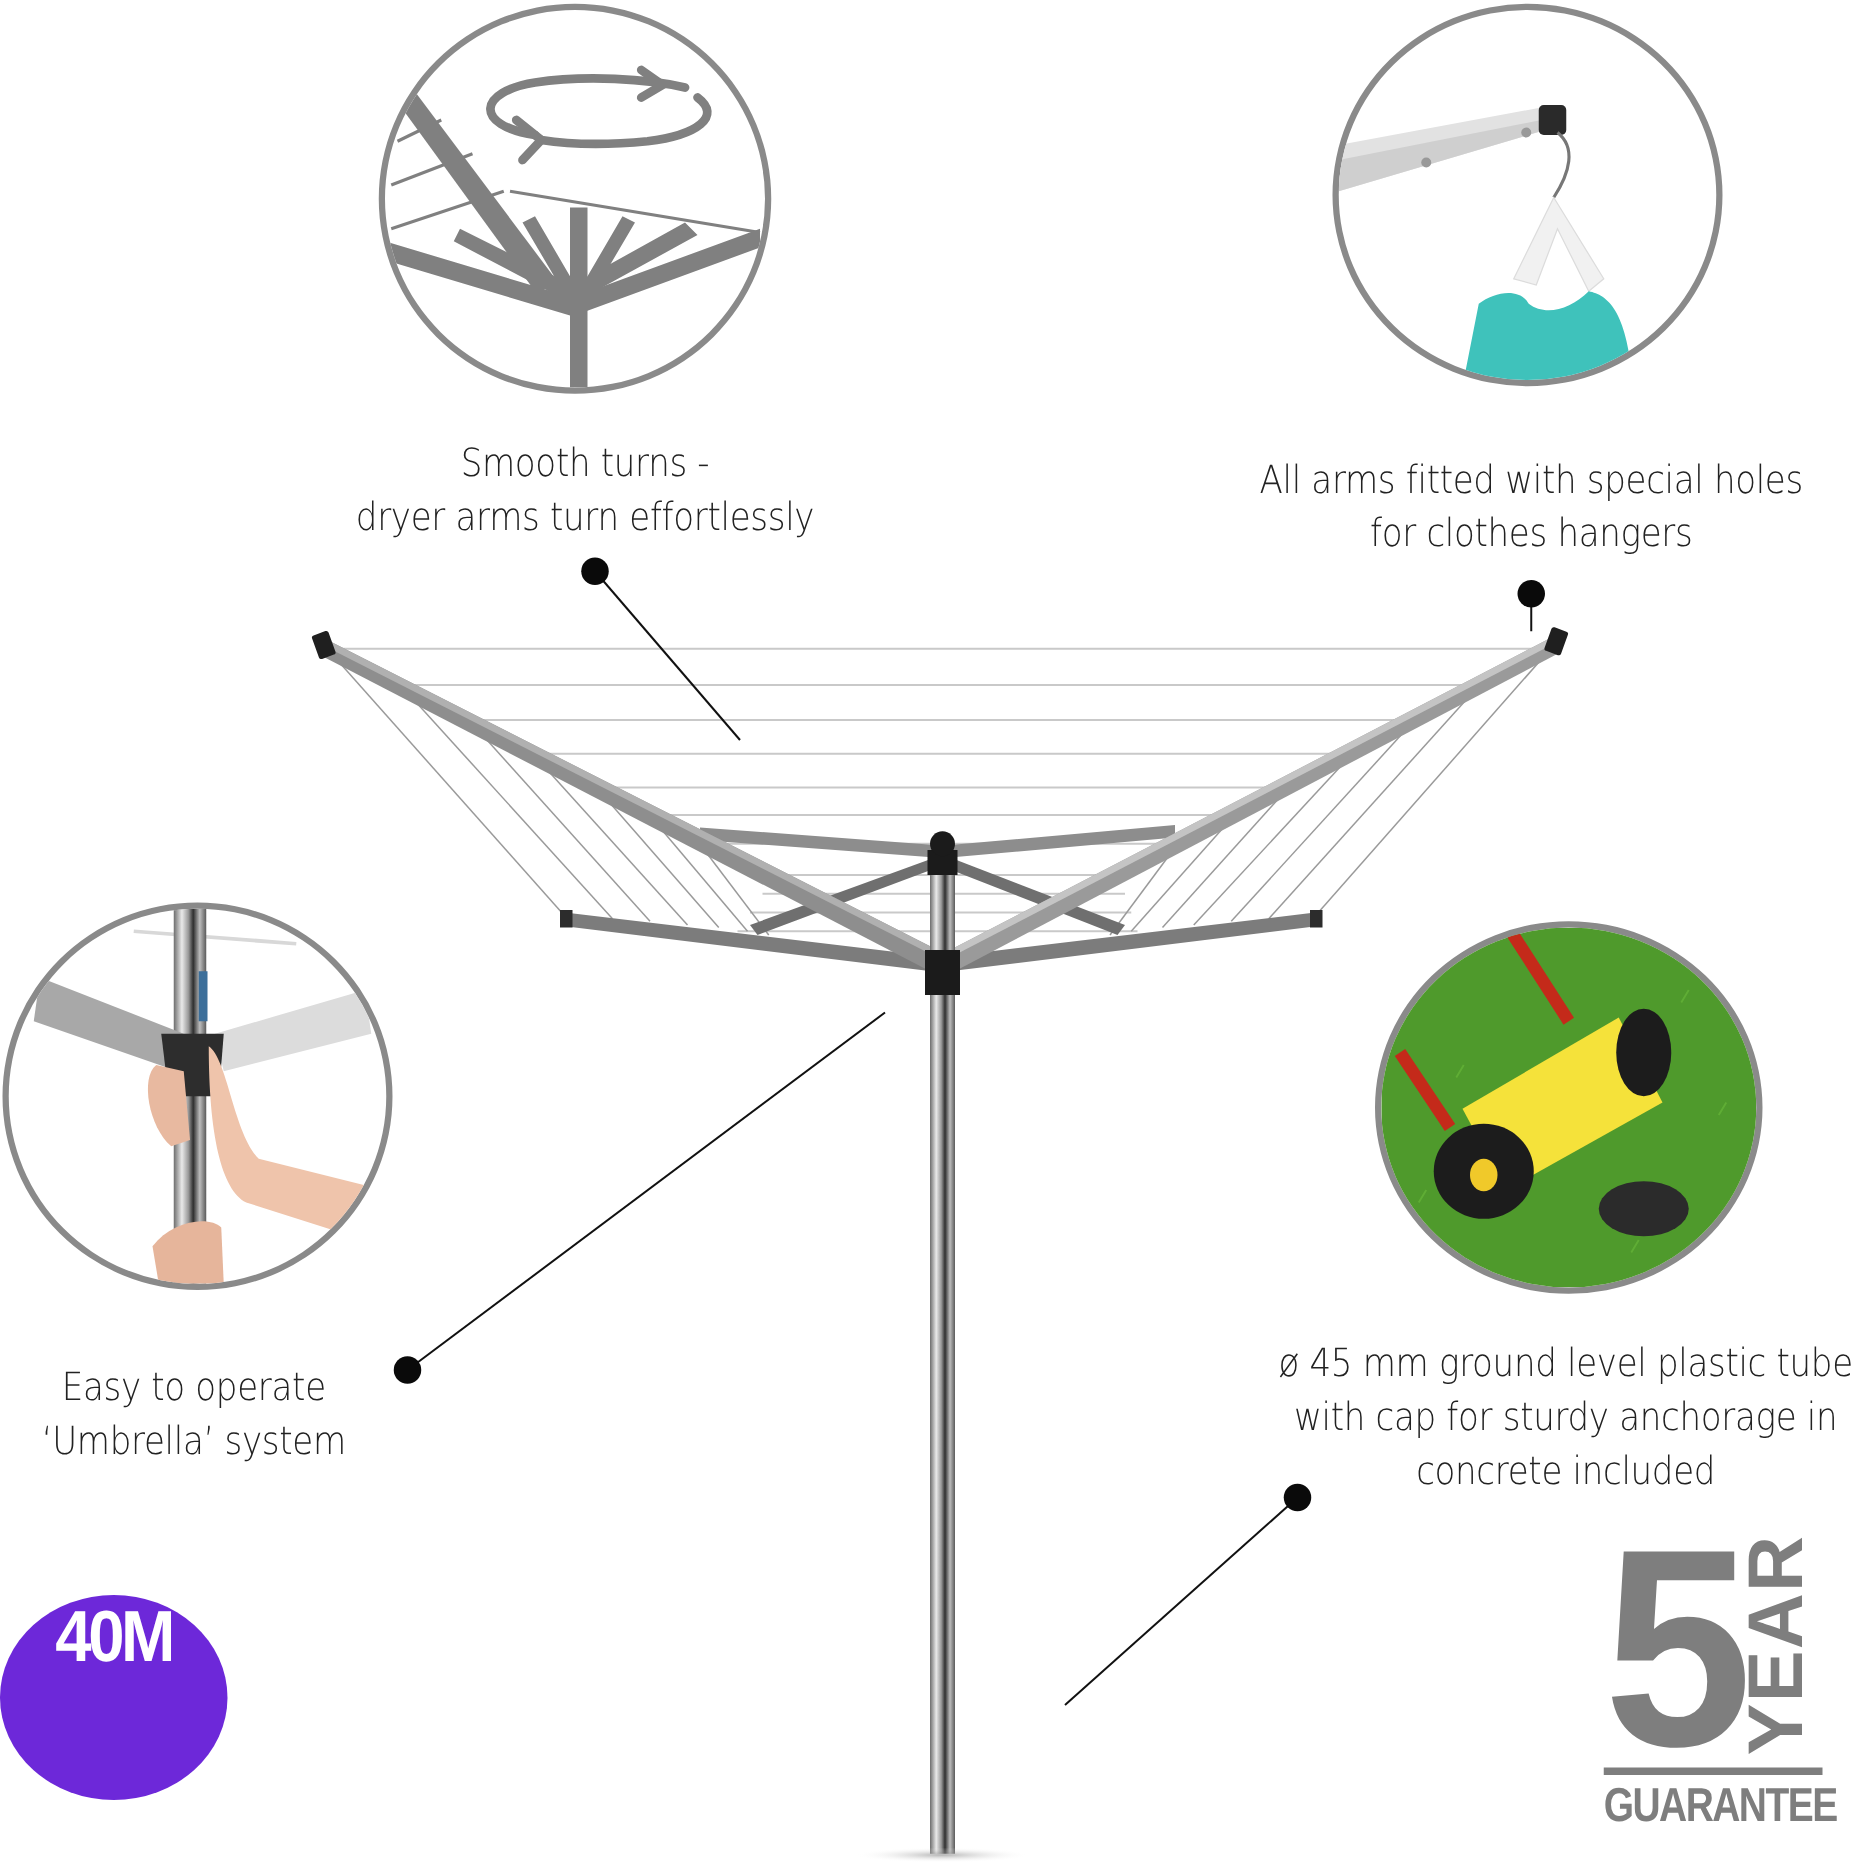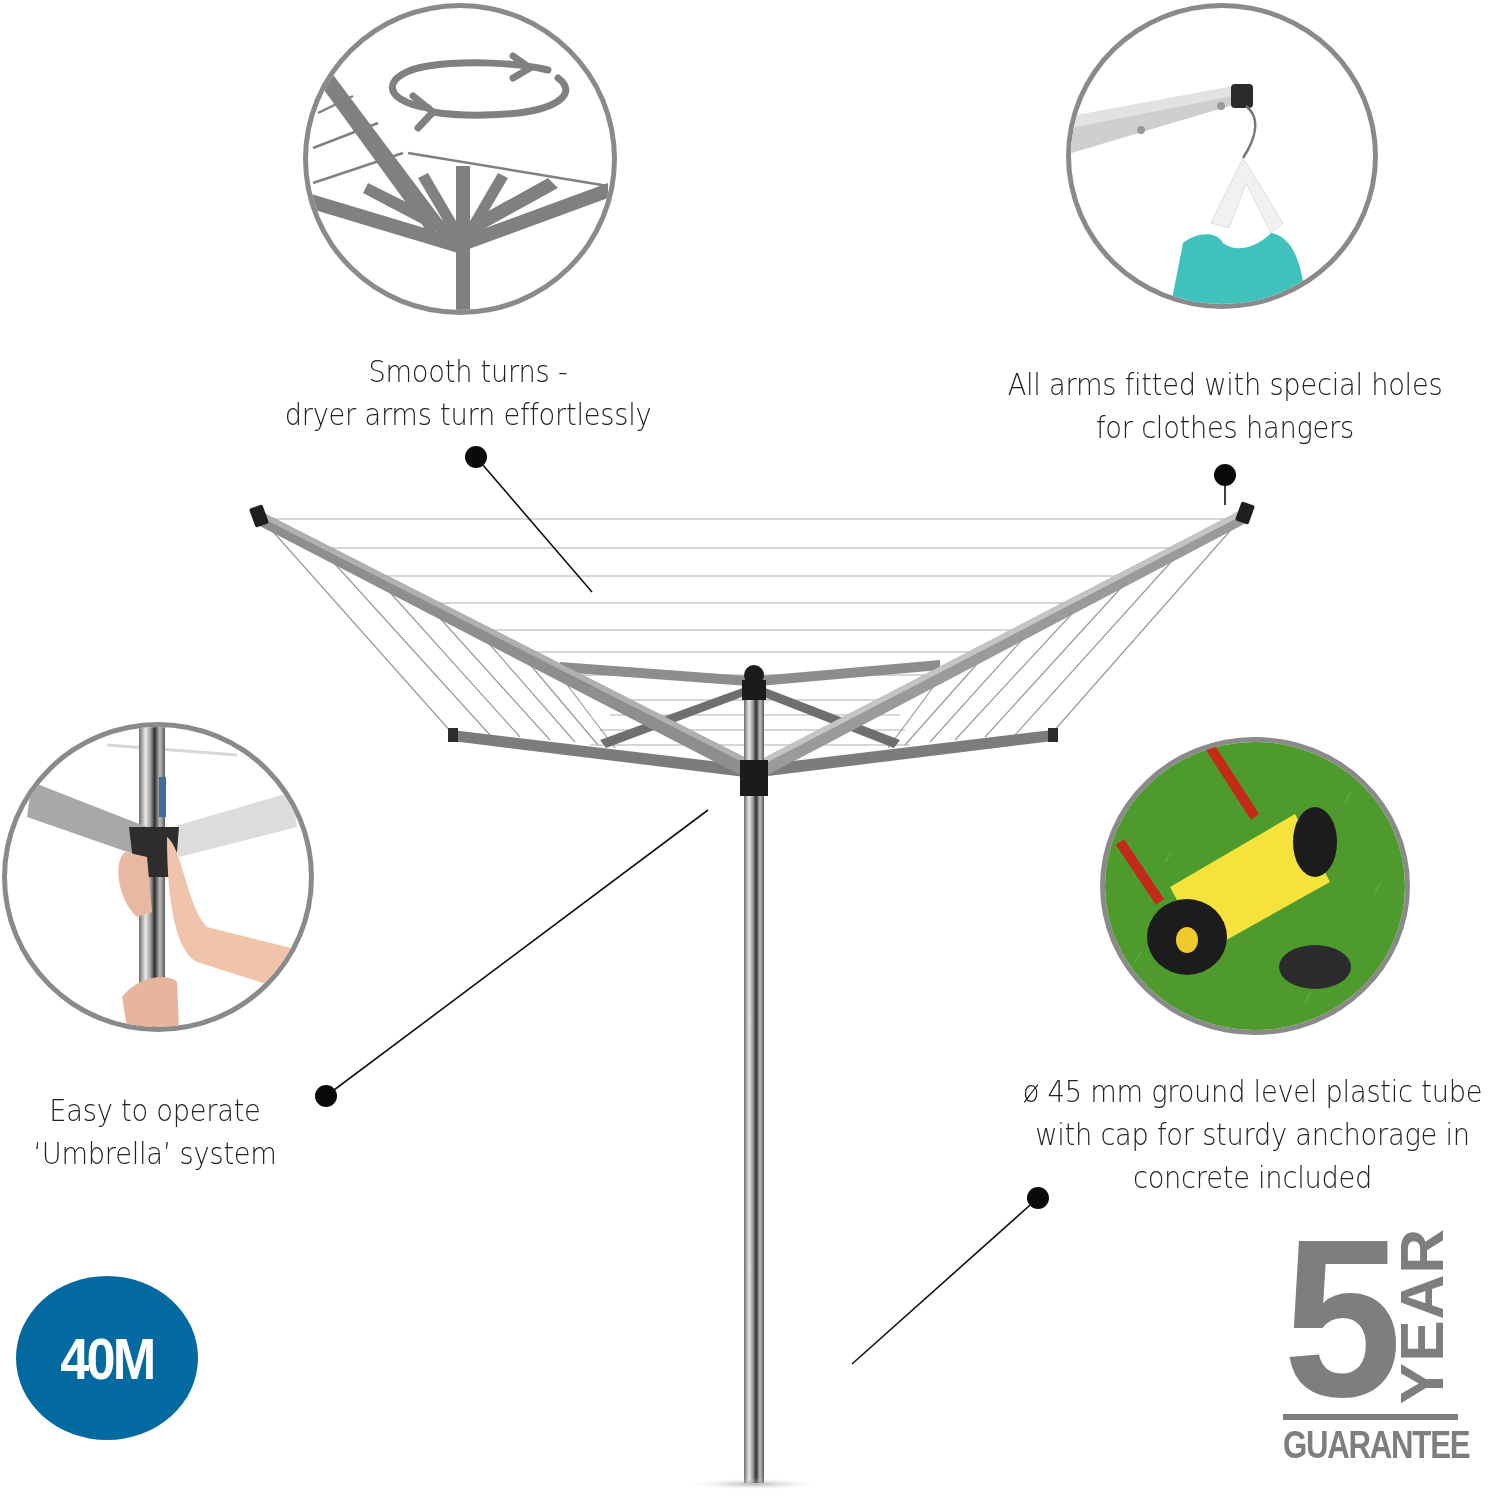--- a/index.html
+++ b/index.html
@@ -5,22 +5,22 @@
   html, body { margin:0; padding:0; background:#ffffff; }
   body { width:1500px; height:1496px; position:relative; overflow:hidden;
          font-family:"DejaVu Sans", sans-serif; color:#1e1e1e; }
   .caption { position:absolute; text-align:center; font-size:31px; line-height:43px;
              font-weight:300; letter-spacing:-0.3px; color:#222; white-space:nowrap;
              font-family:"DejaVu Sans", sans-serif; font-stretch:condensed; transform:scaleX(0.88); transform-origin:center top; }
   .caption span { display:block; }
   .inset { position:absolute; border-radius:50%; border:5px solid #8a8a8a; overflow:hidden; box-sizing:border-box; background:#fff; }
   .dot { position:absolute; width:22px; height:22px; border-radius:50%; background:#0a0a0a; }
   svg.full { position:absolute; left:0; top:0; }
-  .badge { position:absolute; left:16px; top:1276px; width:182px; height:164px; border-radius:50%;
-           background:#0369a1; display:flex; align-items:center; justify-content:center; }
+  .badge { position:absolute; left:0; top:1276px; width:182px; height:164px; border-radius:50%;
+           background:#6d28d9; display:flex; justify-content:center; }
   .badge span { color:#fff; font-family:"Liberation Sans", sans-serif; font-weight:bold; font-size:58px; letter-spacing:-3px; transform:scaleX(0.9); }
   .guar { position:absolute; left:1283px; top:1228px; width:180px; height:240px; }
   .g-five { position:absolute; left:0; top:-22px; font-family:"Liberation Sans", sans-serif; font-weight:bold; color:#7e7e7e;
             font-size:225px; line-height:225px; letter-spacing:-8px; transform:scaleX(0.95); transform-origin:left top; }
   .g-year { position:absolute; left:98px; top:0; width:80px; height:175px; }
   .g-year span { position:absolute; left:50%; top:50%; transform:translate(-50%,-50%) rotate(-90deg);
                  font-family:"Liberation Sans", sans-serif; font-weight:bold; color:#7e7e7e; font-size:62px; letter-spacing:1px; white-space:nowrap; }
   .g-rule { position:absolute; left:0; top:186px; width:175px; height:6px; background:#7e7e7e; }
   .g-text { position:absolute; left:0; top:196px; font-family:"Liberation Sans", sans-serif; font-weight:bold; color:#7e7e7e;
             font-size:38px; letter-spacing:-1.5px; transform:scaleX(0.82); transform-origin:left top; white-space:nowrap; }

